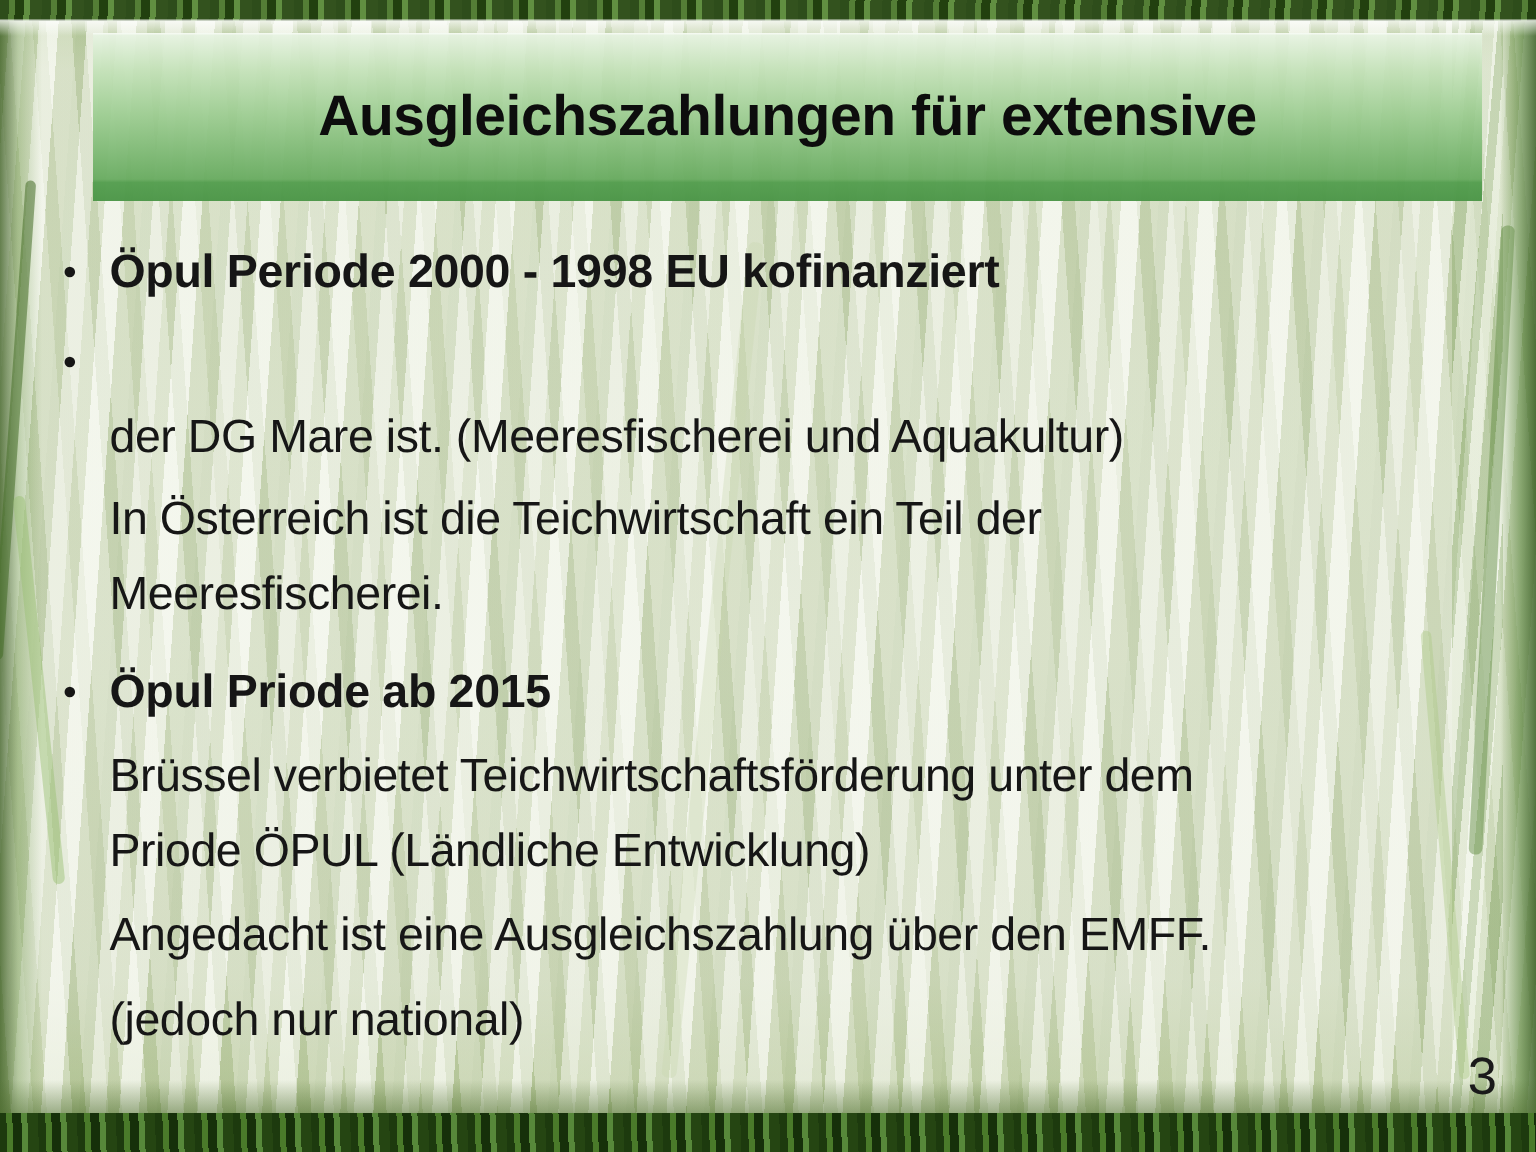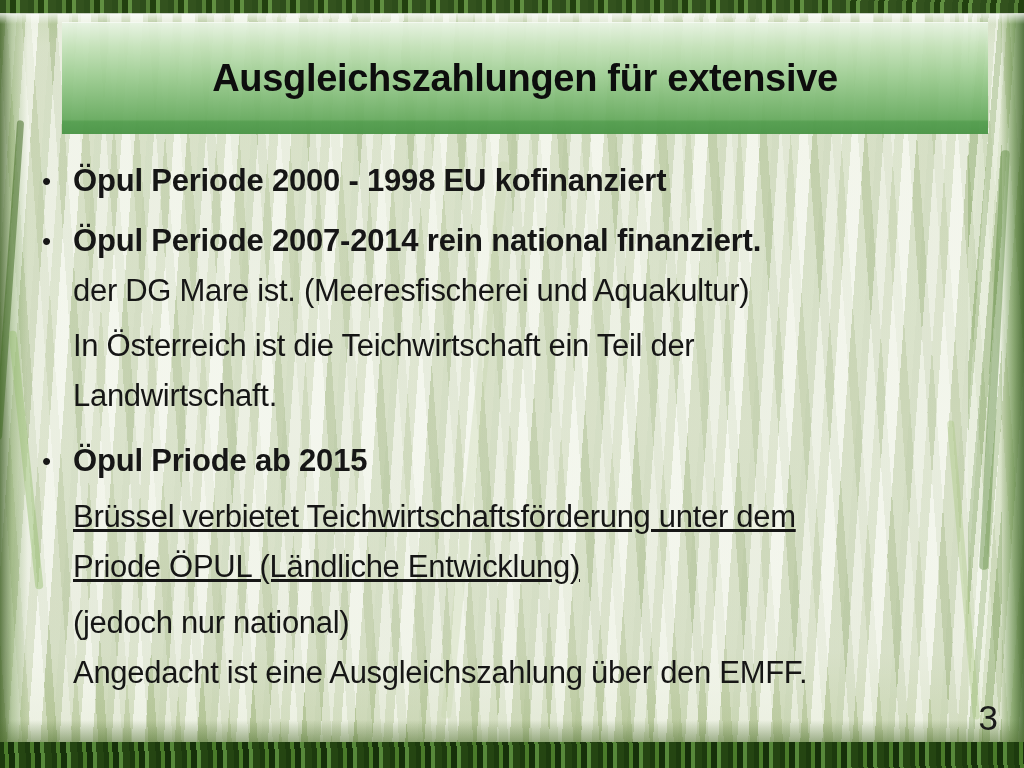--- a/index.html
+++ b/index.html
@@ -119,51 +119,48 @@
 
     <div class="row bullet bold" style="margin-bottom:10px;">
       <span class="marker">•</span>
       <div>
           <div class="ln">Öpul Periode 2000 - 1998 EU kofinanziert</div>
         </div>
     </div>
 
     <div class="row bullet bold" style="margin-bottom:0;">
       <span class="marker">•</span>
-      <div>
-          <div class="ln">Öpul Periode 2007-2014 rein national finanziert.</div>
-        </div>
     </div>
 
     <div class="row indent" style="margin-bottom:5px;">
       <div class="ln">der DG Mare ist. (Meeresfischerei und Aquakultur)</div>
     </div>
 
     <div class="row indent" style="margin-bottom:15px;">
       <div class="ln">In Österreich ist die Teichwirtschaft ein Teil der</div>
-      <div class="ln">Landwirtschaft.</div>
+      <div class="ln">Meeresfischerei.</div>
     </div>
 
     <div class="row bullet bold" style="margin-bottom:6px;">
       <span class="marker">•</span>
       <div>
           <div class="ln">Öpul Priode ab 2015</div>
         </div>
     </div>
 
-    <div class="row indent" style="margin-bottom:6px;text-decoration:underline;">
+    <div class="row indent" style="margin-bottom:6px;">
       <div class="ln">Brüssel verbietet Teichwirtschaftsförderung unter dem</div>
       <div class="ln">Priode ÖPUL (Ländliche Entwicklung)</div>
     </div>
 
+    <div class="row indent" style="margin-bottom:7px;">
+      <div class="ln">Angedacht ist eine Ausgleichszahlung über den EMFF.</div>
+    </div>
+
     <div class="row indent">
       <div class="ln">(jedoch nur national)</div>
-    </div>
-
-    <div class="row indent" style="margin-bottom:7px;">
-      <div class="ln">Angedacht ist eine Ausgleichszahlung über den EMFF.</div>
     </div>
 
   </div>
 
   <div class="page-number">3</div>
 
 </div>
 
 </body></html>

